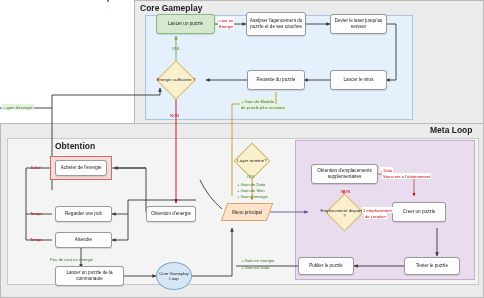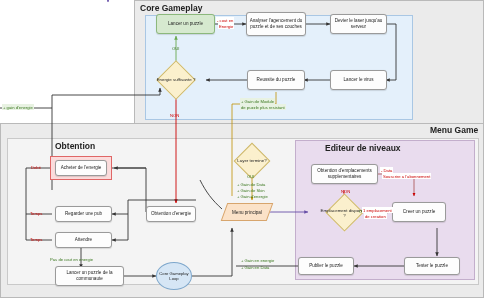--- a/index.html
+++ b/index.html
@@ -107,22 +107,21 @@
 
   <div class="grp grp-core">
     <div class="grp-core-inner"></div>
   </div>
   <div class="grp grp-meta">
     <div class="grp-meta-inner"></div>
   </div>
   <div class="grp-editor"></div>
 
   <div class="grp-title t-core">Core Gameplay</div>
-  <div class="grp-title t-meta">Menu Game</div>
-  <div class="grp-title t-editor">Editeur de niveaux</div>
+  <div class="grp-title t-meta">Meta Loop</div>
   <div class="grp-title t-boutique">Obtention</div>
 
   <svg id="wires">
     <defs>
       <marker id="ah" markerWidth="5" markerHeight="5" refX="4.2" refY="2" orient="auto">
         <path d="M0,0 L4.4,2 L0,4 z" fill="#333"></path>
       </marker>
       <marker id="ahg" markerWidth="5" markerHeight="5" refX="4.2" refY="2" orient="auto">
         <path d="M0,0 L4.4,2 L0,4 z" fill="#6aa84f"></path>
       </marker>

